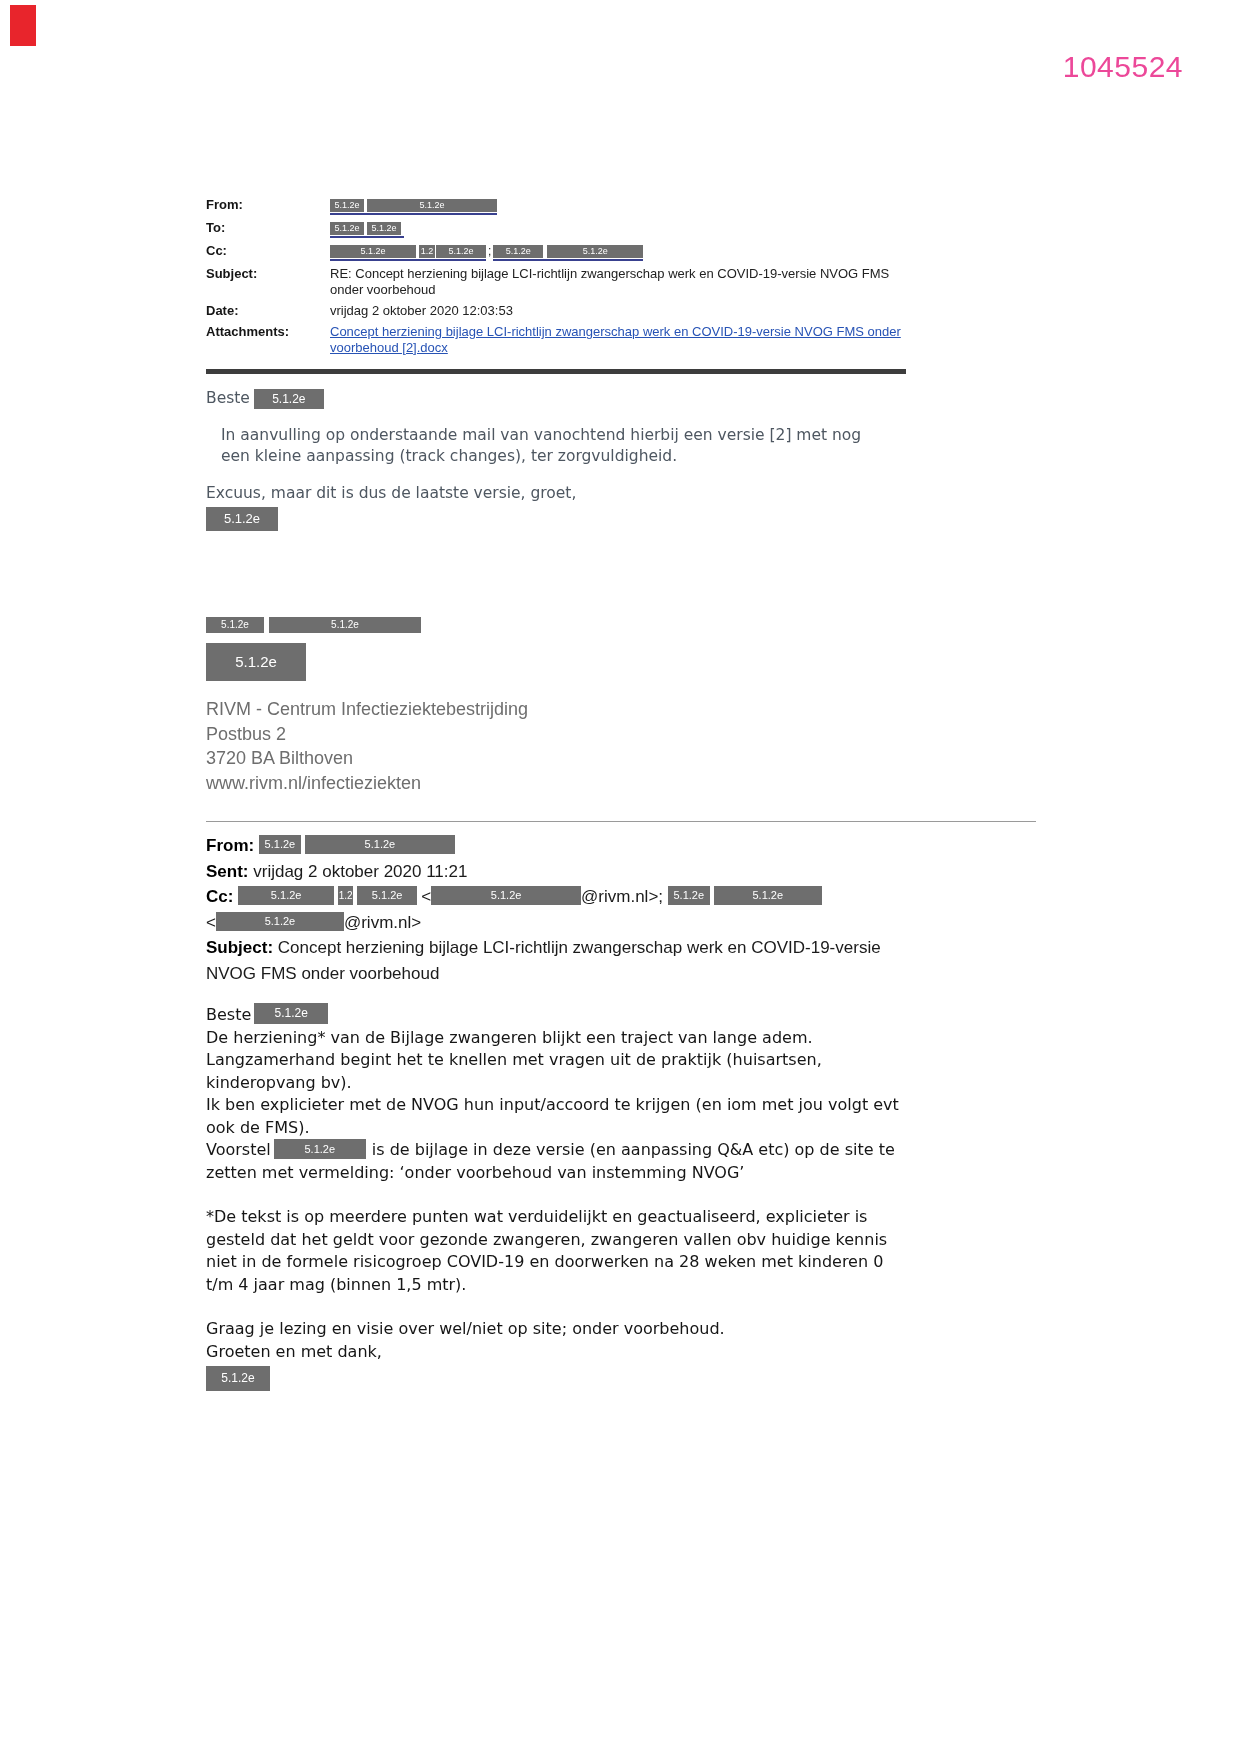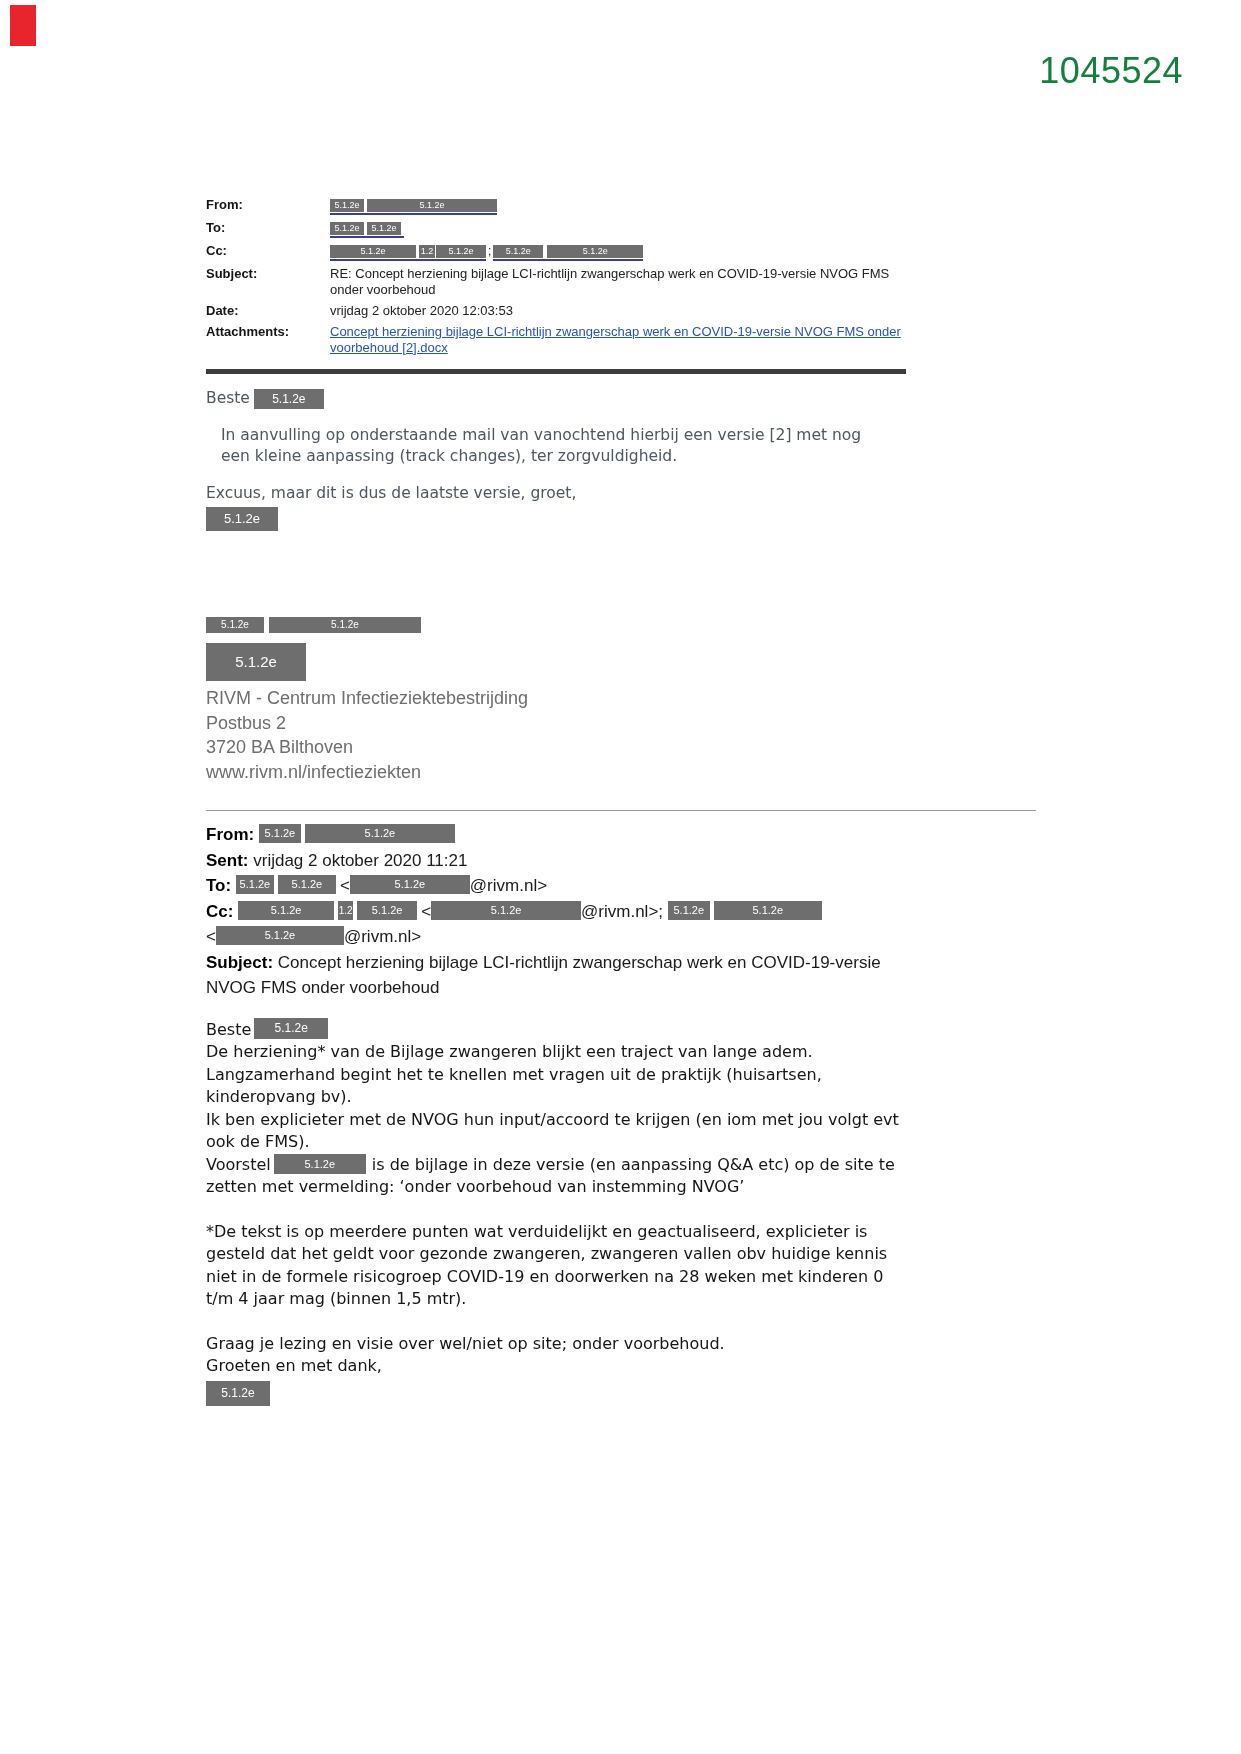--- a/index.html
+++ b/index.html
@@ -2,21 +2,21 @@
 <html><head>
 <meta charset="utf-8">
 <style>
   html,body{margin:0;padding:0;}
   body{
     width:1241px;height:1754px;position:relative;background:#ffffff;
     font-family:"Liberation Sans", sans-serif;color:#1b1b1b;
     overflow:hidden;
   }
   .red-mark{position:absolute;left:10px;top:5px;width:26px;height:41px;background:#e8252c;}
-  .doc-number{position:absolute;top:50px;right:58px;font-size:36px;color:#15803d;
+  .doc-number{position:absolute;top:50px;right:58px;font-size:30px;color:#ec4899;
     font-family:"Liberation Sans", sans-serif;letter-spacing:0.5px;}
   .content{position:absolute;left:206px;top:197px;width:700px;}
 
   
   .hdr1{display:grid;grid-template-columns:124px 576px;row-gap:5px;
     font-size:13px;line-height:16px;color:#151515;}
   .hdr1 .lbl{font-weight:bold;}
   .hdr1 .val{color:#222;}
   .redact{display:inline-block;background:#6e6e6e;color:#ffffff;text-align:center;
     vertical-align:middle;font-family:"Liberation Sans", sans-serif;overflow:hidden;white-space:nowrap;}
@@ -32,21 +32,21 @@
   .body1{margin-top:14px;font-family:"DejaVu Sans", sans-serif;font-size:15.5px;
     line-height:21.5px;color:#4e5761;}
   .body1 .rx-inline{height:20px;line-height:20px;font-size:12px;width:70px;margin-left:4px;}
   .rx-block1{display:block;width:72px;height:24px;line-height:24px;font-size:13px;margin-top:3px;}
 
   
   .sig{margin-top:84px;}
   .sig-row1 .rx-a{width:58px;height:16px;line-height:16px;font-size:10px;margin-right:5px;}
   .sig-row1 .rx-b{width:152px;height:16px;line-height:16px;font-size:10px;}
   .rx-big{display:block;width:100px;height:38px;line-height:38px;font-size:15px;margin-top:10px;}
-  .sig-lines{margin-top:5px;font-size:18px;line-height:24.5px;color:#6e6e6e;}
+  .sig-lines{margin-top:16px;font-size:18px;line-height:24.5px;color:#6e6e6e;}
   .sig-lines .rx-phone{width:106px;height:22px;line-height:22px;font-size:12px;margin-left:6px;vertical-align:-5px;}
 
   .rule-thin{width:830px;height:1px;background:#9a9a9a;margin-top:26px;}
 
   
   .hdr2{margin-top:11px;font-size:17px;line-height:25.5px;color:#1b1b1b;}
   .hdr2 .lbl{font-weight:bold;color:#000;}
   .hdr2 .rx-t{height:19px;line-height:19px;font-size:11px;vertical-align:-3px;margin-right:4px;}
   .hdr2 .rx-tiny{height:19px;line-height:19px;font-size:10px;min-width:15px;vertical-align:-3px;margin-right:4px;}
 
@@ -113,21 +113,20 @@
       <div>3720 BA Bilthoven</div>
       <div>www.rivm.nl/infectieziekten</div>
     </div>
   </div>
 
   <div class="rule-thin"></div>
 
   <div class="hdr2">
     <div><span class="lbl">From:</span> <span class="redact rx-t" style="width:42px">5.1.2e</span><span class="redact rx-t" style="width:150px">5.1.2e</span></div>
     <div><span class="lbl">Sent:</span> <span>vrijdag 2 oktober 2020 11:21</span></div>
-    <div><span class="lbl">To:</span> <span class="redact rx-t" style="width:38px">5.1.2e</span><span class="redact rx-t" style="width:58px">5.1.2e</span><span>&lt;</span><span class="redact rx-t" style="width:120px;margin:0">5.1.2e</span><span>@rivm.nl&gt;</span></div>
     <div><span class="lbl">Cc:</span> <span class="redact rx-t" style="width:96px">5.1.2e</span><span class="redact rx-tiny">1.2</span><span class="redact rx-t" style="width:60px">5.1.2e</span><span>&lt;</span><span class="redact rx-t" style="width:150px;margin:0">5.1.2e</span><span>@rivm.nl&gt;;</span> <span class="redact rx-t" style="width:42px">5.1.2e</span><span class="redact rx-t" style="width:108px">5.1.2e</span></div>
     <div><span>&lt;</span><span class="redact rx-t" style="width:128px;margin:0">5.1.2e</span><span>@rivm.nl&gt;</span></div>
     <div><span class="lbl">Subject:</span> <span>Concept herziening bijlage LCI-richtlijn zwangerschap werk en COVID-19-versie NVOG FMS onder voorbehoud</span></div>
   </div>
 
   <div class="body2">
     <p><span>Beste</span><span class="redact rx-inline">5.1.2e</span></p>
     <p>De herziening* van de Bijlage zwangeren blijkt een traject van lange adem.</p>
     <p>Langzamerhand begint het te knellen met vragen uit de praktijk (huisartsen, kinderopvang bv).</p>
     <p>Ik ben explicieter met de NVOG hun input/accoord te krijgen (en iom met jou volgt evt ook de FMS).</p>

